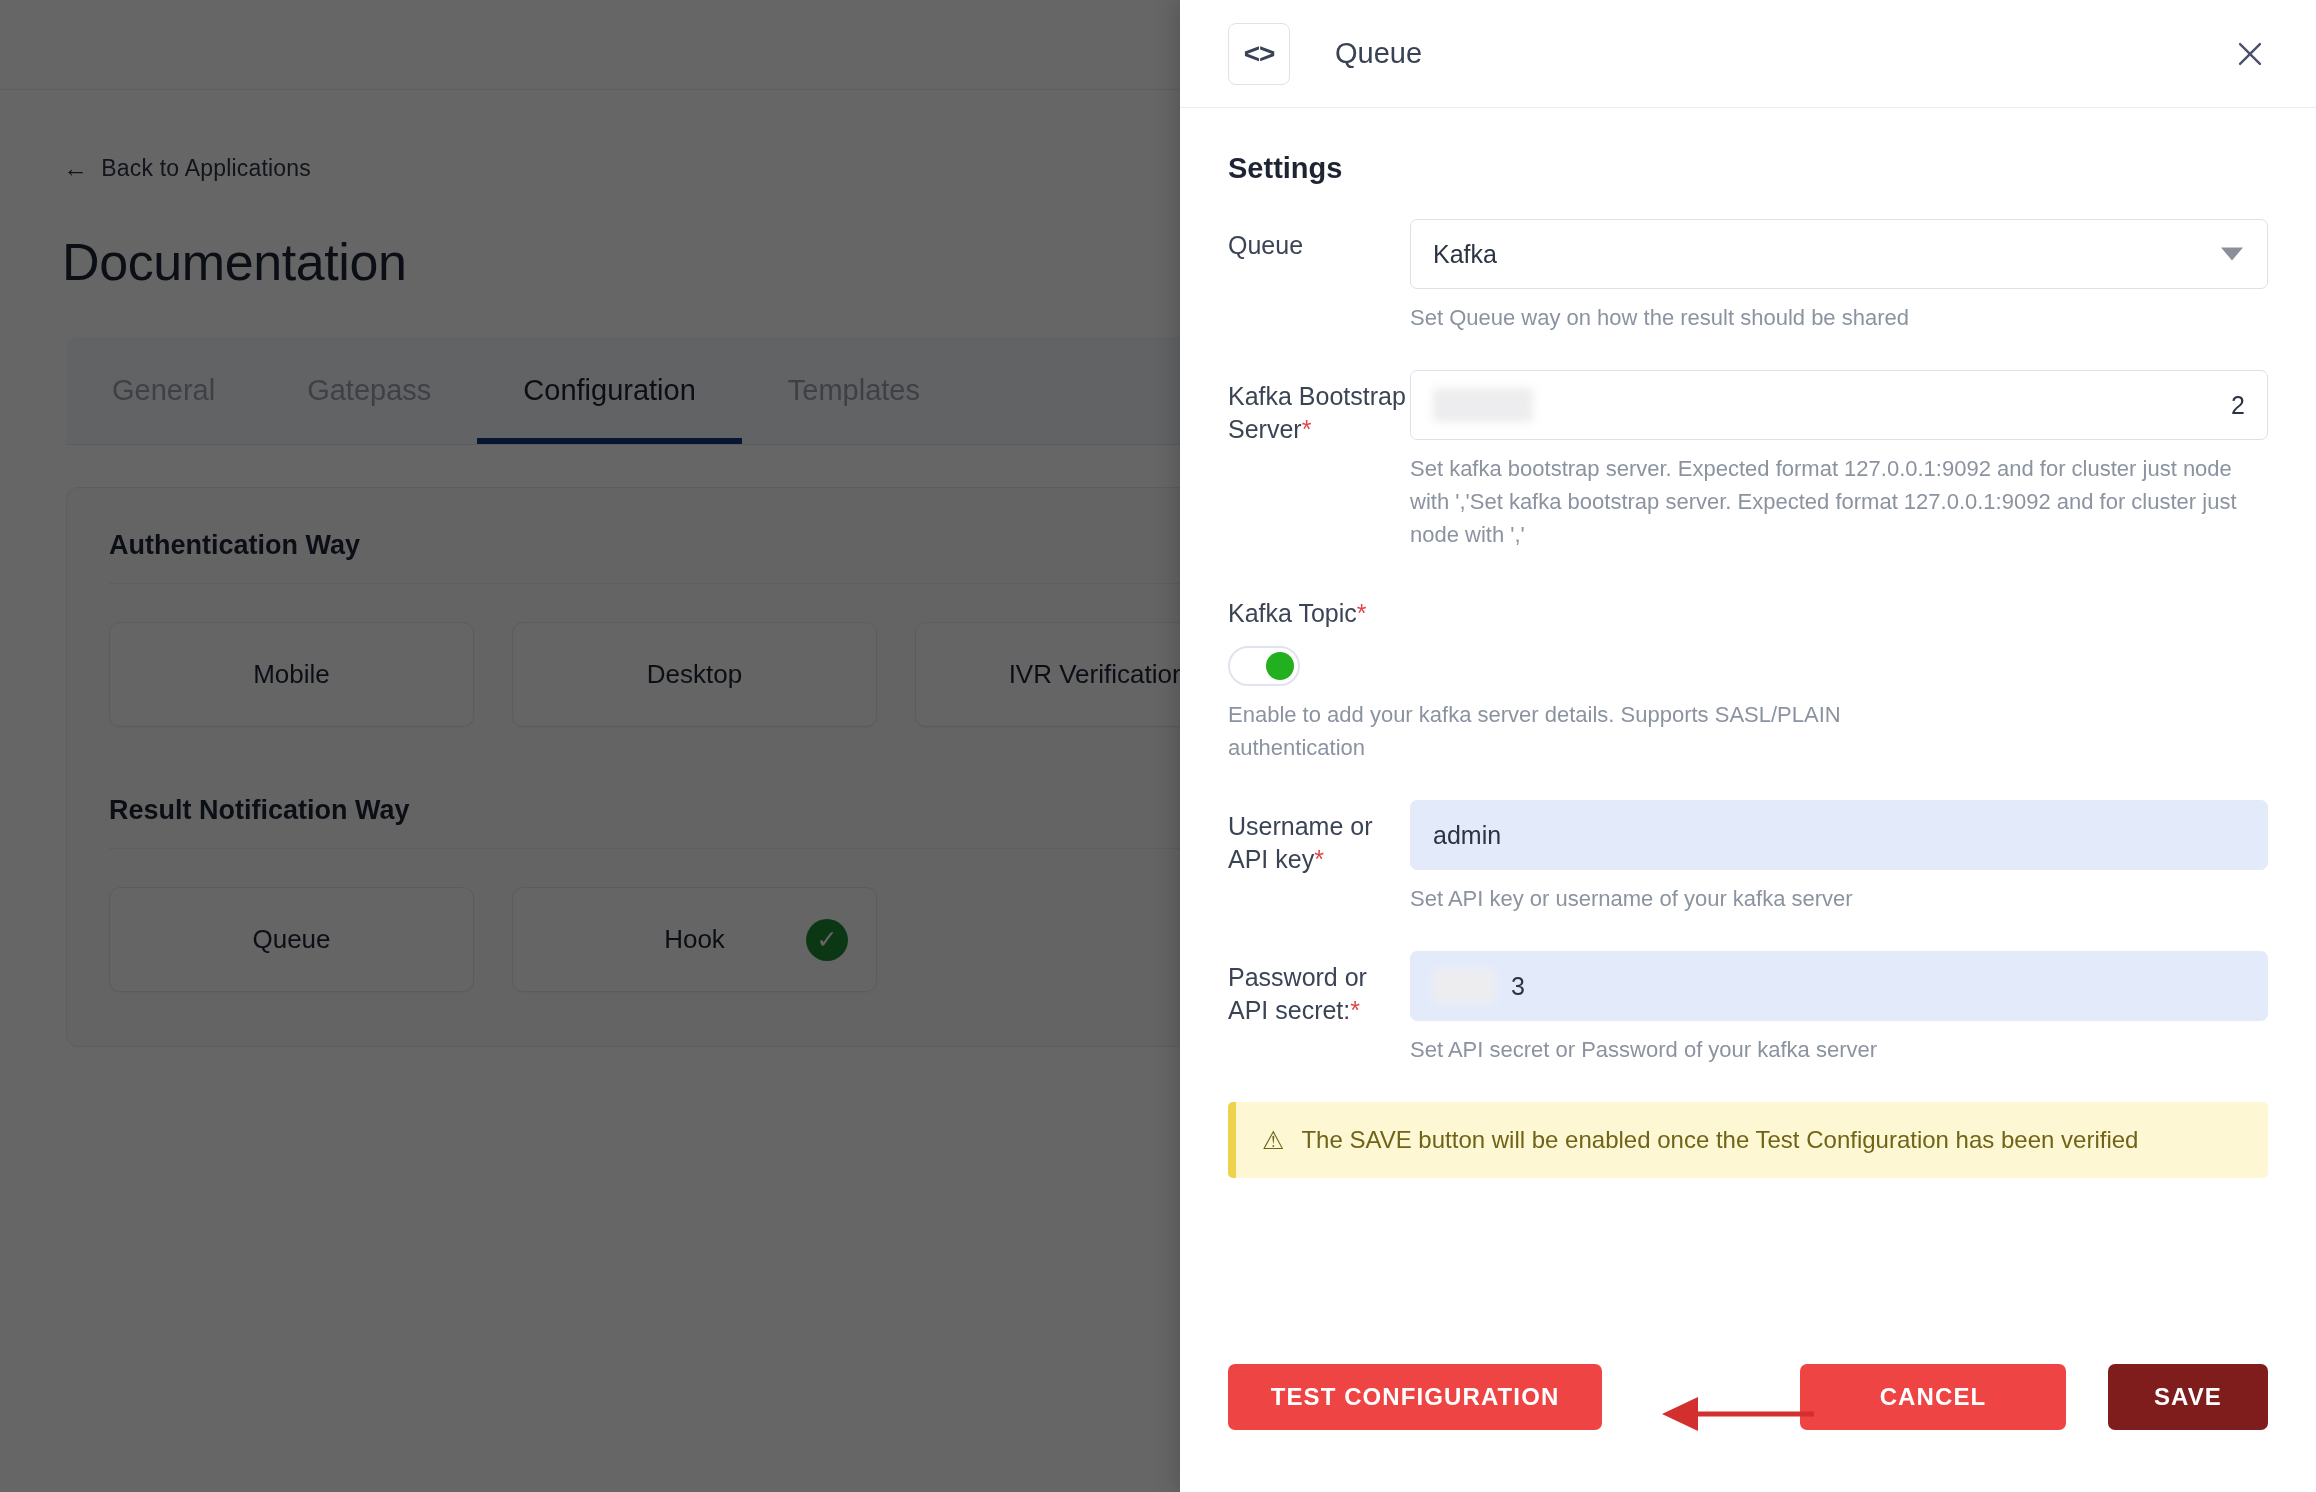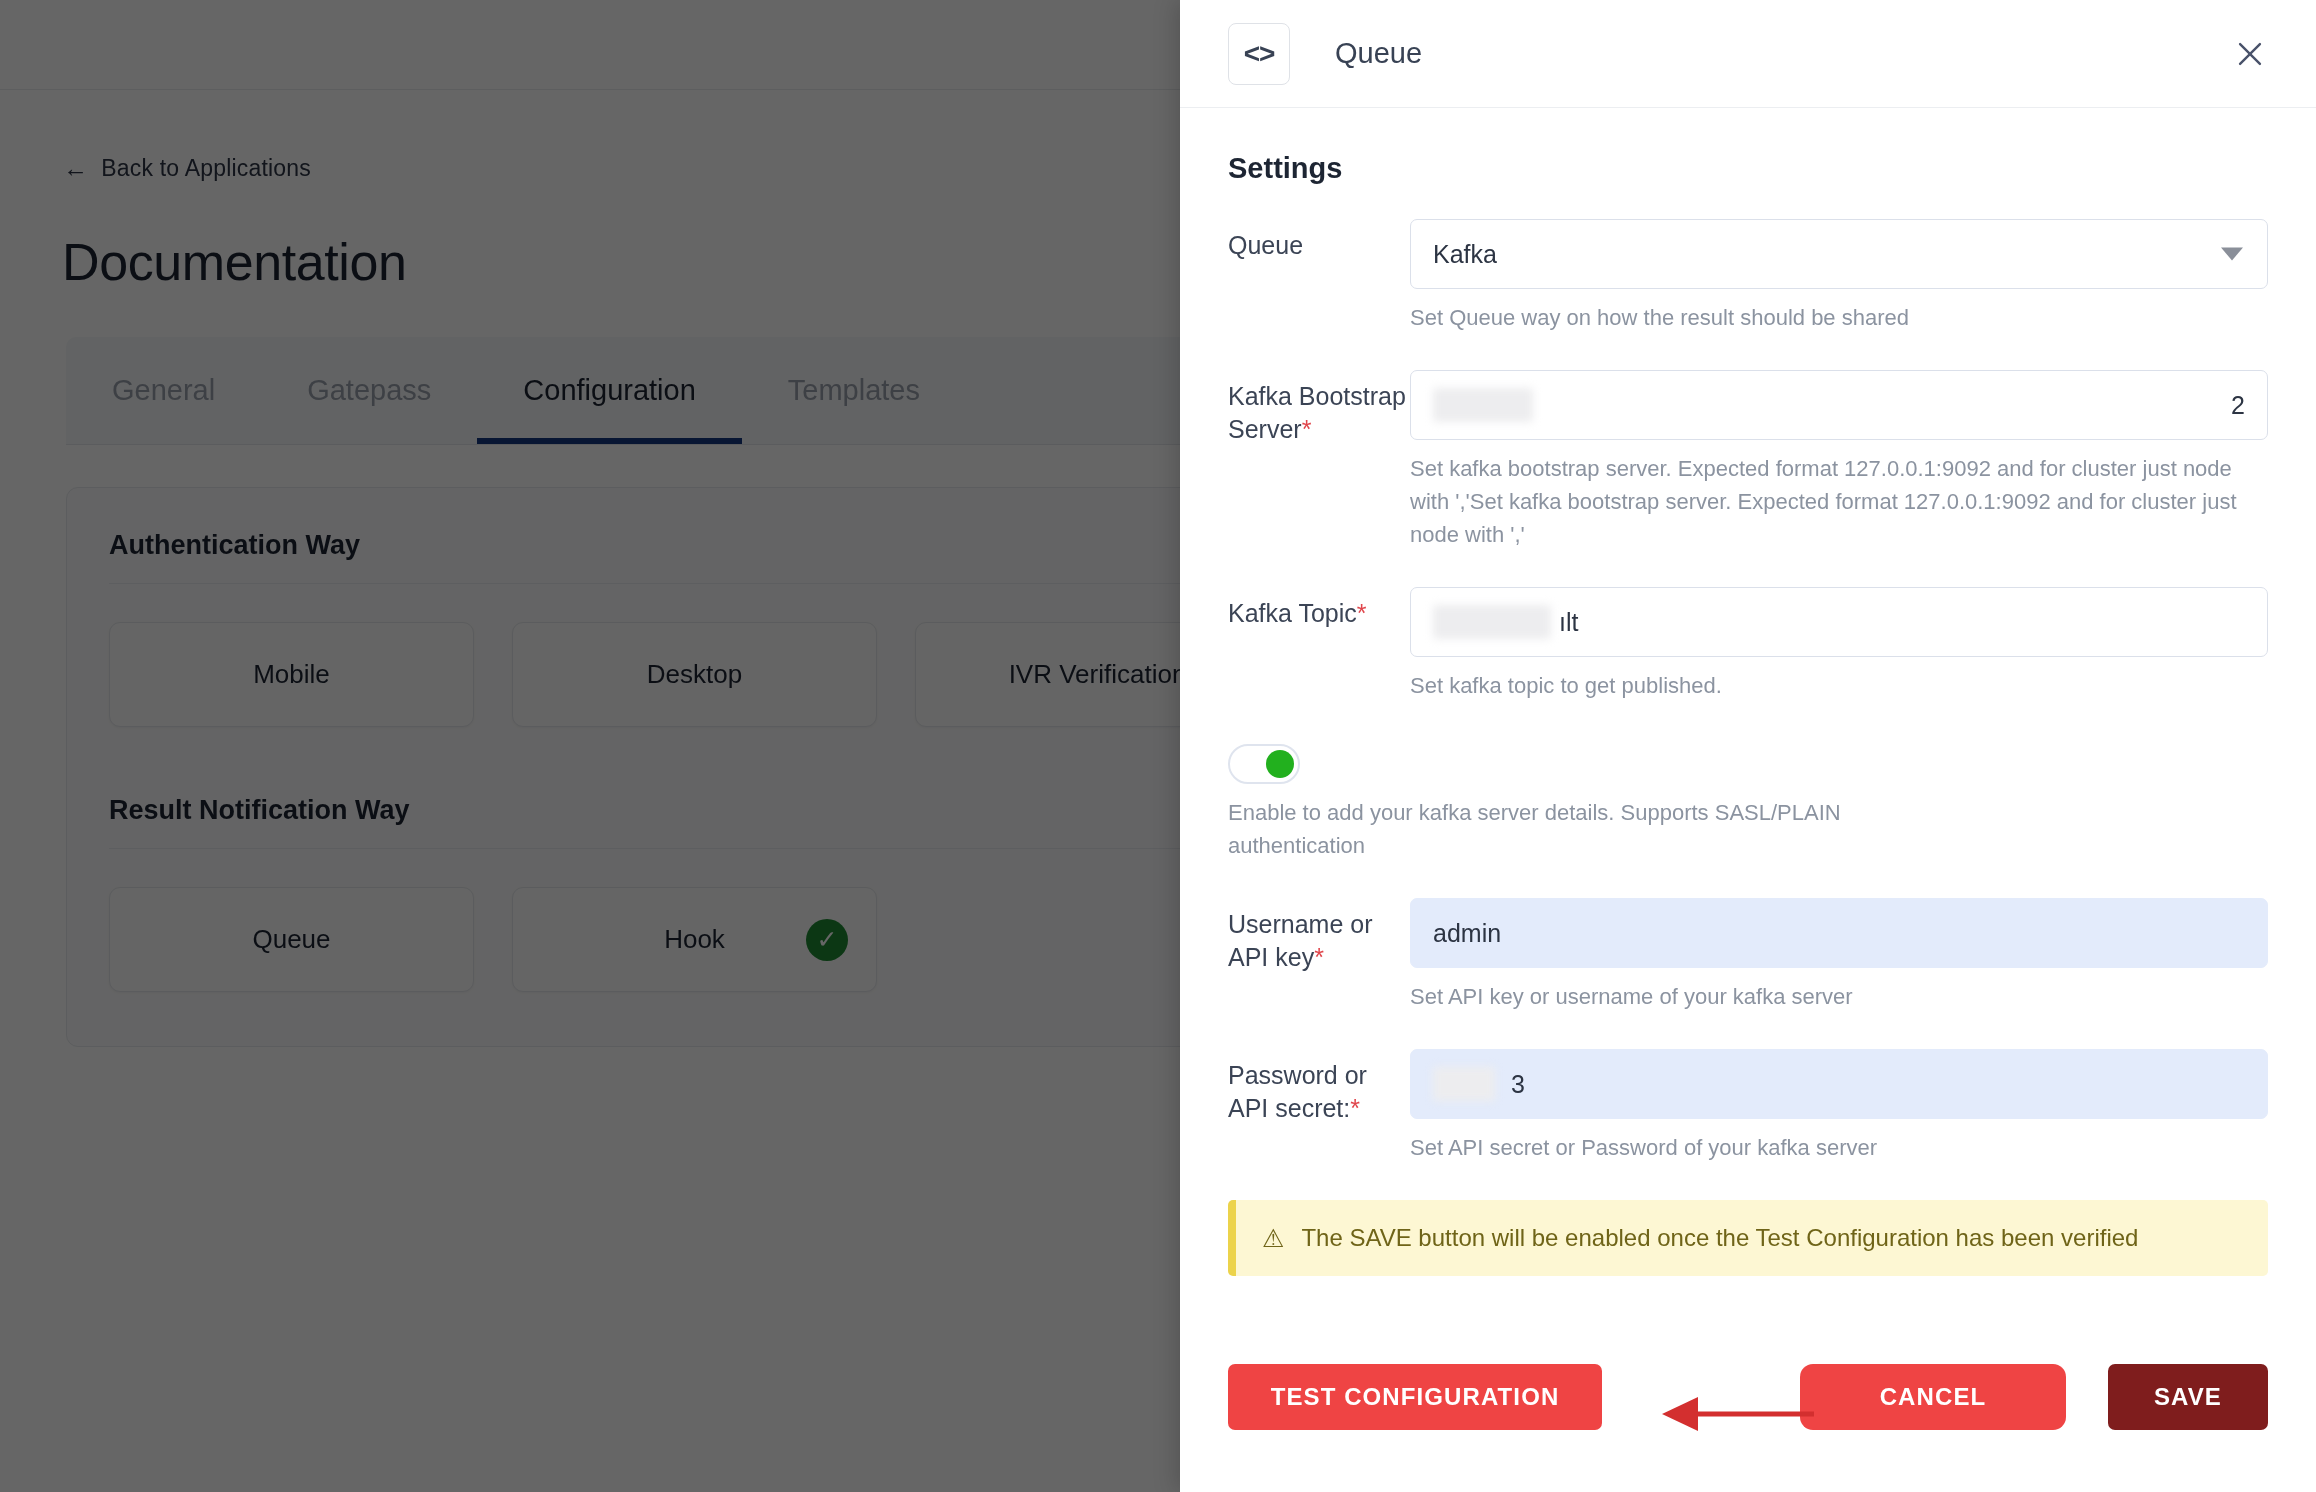--- a/index.html
+++ b/index.html
@@ -219,21 +219,21 @@
     font-size: 24px; font-weight: 700;
     letter-spacing: 1.1px;
     display: flex; align-items: center; justify-content: center;
     height: 66px; color: #ffffff;
     font-family: "Liberation Sans", sans-serif;
     cursor: pointer;
   }
   .btn-dark { background: #ef4444; }
   .btn-blue { background: #7f1d1d; }
   .btn-test { width: 374px; }
-  .btn-cancel { width: 266px; border-radius: 13px; }
+  .btn-cancel { width: 266px; }
   .btn-save { width: 160px; }
   .footer-right {
     margin-left: auto; display: flex; gap: 42px;
   }
   .annot-arrow {
     position: absolute; left: 476px; top: 95px;
     width: 160px; height: 34px;
     pointer-events: none;
   }
 </style>
@@ -344,27 +344,20 @@
           <span class="val-right">2</span>
         </div>
         <div class="hint">Set kafka bootstrap server. Expected format 127.0.0.1:9092 and for cluster just node with ','Set kafka bootstrap server. Expected format 127.0.0.1:9092 and for cluster just node with ','</div>
       </div>
     </div>
 
     <div class="field-row">
       <div class="field-label">
         <span>Kafka Topic</span><span class="req">*</span>
       </div>
-      <div class="field-ctrl">
-        <div class="ctrl-input tall">
-          <span class="redact w2"></span>
-          <span style="margin-left:8px">ılt</span>
-        </div>
-        <div class="hint">Set kafka topic to get published.</div>
-      </div>
     </div>
 
     <div class="field-row">
       <div class="field-ctrl">
         <div class="toggle">
           <span class="toggle-knob"></span>
         </div>
         <div class="hint" style="max-width:700px;">Enable to add your kafka server details. Supports SASL/PLAIN authentication</div>
       </div>
     </div>

